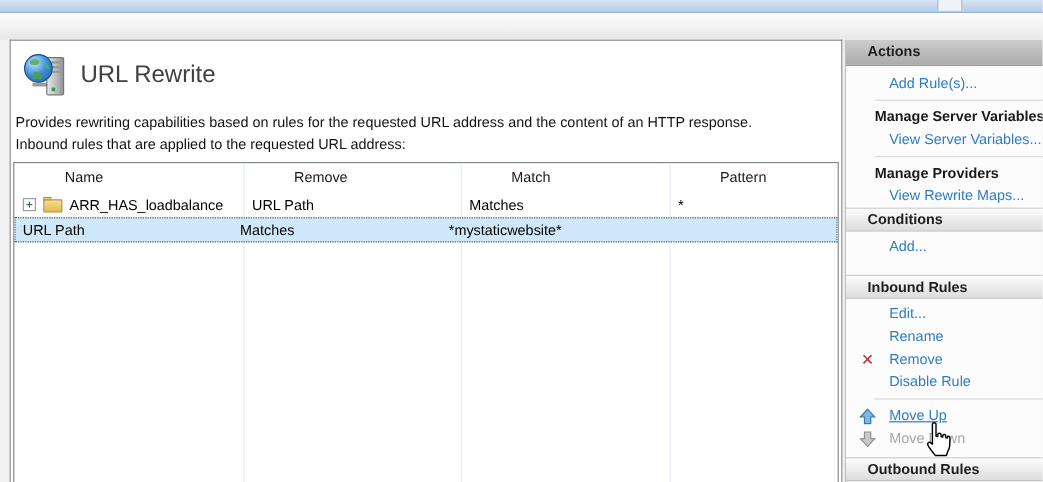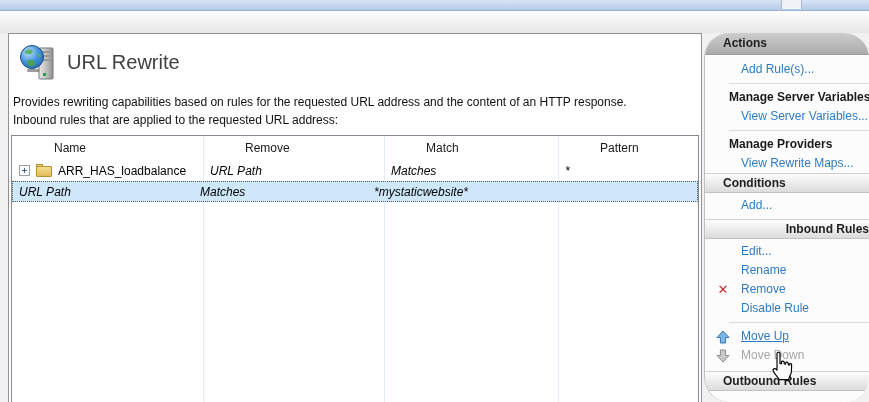--- a/index.html
+++ b/index.html
@@ -28,37 +28,37 @@
 
   
   .rules-table{position:absolute;left:2px;top:101px;width:688px;height:268px;
     box-sizing:border-box;border:1px solid #848a93;border-bottom:none;background:#fff;overflow:hidden;}
   .col-sep{position:absolute;top:0;bottom:0;width:1px;background:#e4ecf5;}
   .col-sep.c1{left:191px;} .col-sep.c2{left:372px;} .col-sep.c3{left:546px;}
   .tbl-header{position:relative;display:flex;height:24px;line-height:24px;font-size:12px;color:#1a1a1a;margin-left:35px;}
   .tbl-header .cell{padding-left:7px;box-sizing:border-box;}
   .w-name{width:191px;} .w-input{width:181px;} .w-match{width:174px;} .w-pattern{flex:1;}
   .tbl-row{position:relative;display:flex;height:21px;align-items:center;font-size:12px;color:#000;}
-  .tbl-row .cell{padding-left:7px;box-sizing:border-box;white-space:nowrap;overflow:hidden;font-style:italic;}
+  .tbl-row .cell{padding-left:7px;box-sizing:border-box;white-space:nowrap;overflow:hidden;}
   .tbl-row.selected{background:#cfe8f9;outline:1px dotted #55585c;outline-offset:-1px;}
   .name-cell{display:flex;align-items:center;padding-left:7px;box-sizing:border-box;}
   .expander{width:11px;height:11px;box-sizing:border-box;border:1px solid #9aa0a6;background:#fff;
     position:relative;flex:0 0 auto;}
   .expander:before{content:"";position:absolute;left:2px;top:4px;width:5px;height:1px;background:#46647d;}
   .expander:after{content:"";position:absolute;left:4px;top:2px;width:1px;height:5px;background:#46647d;}
   .folder{width:17px;height:13px;margin-left:6px;flex:0 0 auto;position:relative;}
   .folder .back{position:absolute;left:0;top:2px;width:16px;height:11px;background:linear-gradient(#f4dd8d,#e3bc55);
     border:1px solid #b38f35;box-sizing:border-box;border-radius:1px;}
   .folder .tab{position:absolute;left:0;top:0;width:7px;height:4px;background:#efd07a;border:1px solid #b38f35;
     box-sizing:border-box;border-bottom:none;border-radius:1px 1px 0 0;}
   .row-label{margin-left:5px;white-space:nowrap;}
 
   
   .sidebar{position:absolute;left:704px;top:33px;width:165px;height:369px;box-sizing:border-box;
-    background:#fcfcfc;border-left:1px solid #c0c0c0;overflow:hidden;font-size:12px;border-radius:25px;}
+    background:#fcfcfc;border-left:1px solid #c0c0c0;overflow:hidden;font-size:12px;}
   .pane-title{height:21px;line-height:21px;background:linear-gradient(#cdcdcd,#ababab);
     border-bottom:1px solid #9b9b9b;font-weight:bold;color:#1e1e1e;padding-left:18px;}
   .section-bar{height:20px;line-height:18px;box-sizing:border-box;
     background:linear-gradient(#fcfcfc,#dcdcdc);
     border-top:1px solid #cfcfcf;border-bottom:1px solid #c2c2c2;
     font-weight:bold;color:#1e1e1e;padding-left:18px;white-space:nowrap;overflow:hidden;}
   .action-row{height:19px;line-height:19px;padding-left:36px;position:relative;white-space:nowrap;overflow:hidden;}
   .action-row.first{margin-top:5px;}
   .bold-label{font-weight:bold;color:#1a1a1a;padding-left:24px;}
   .link{color:#2f7cc3;cursor:pointer;}
@@ -148,21 +148,21 @@
   <div class="action-row bold-label">Manage Server Variables</div>
   <div class="action-row"><span class="link">View Server Variables...</span></div>
   <div class="sep"></div>
 
   <div class="action-row bold-label">Manage Providers</div>
   <div class="action-row"><span class="link">View Rewrite Maps...</span></div>
 
   <div class="section-bar">Conditions</div>
   <div class="action-row" style="margin-top:3px;"><span class="link">Add...</span></div>
 
-  <div class="section-bar" style="margin-top:4px;text-align:right;">Inbound Rules</div>
+  <div class="section-bar" style="margin-top:14px;">Inbound Rules</div>
   <div class="action-row" style="margin-top:3px;"><span class="link">Edit...</span></div>
   <div class="action-row"><span class="link">Rename</span></div>
   <div class="action-row">
     <span class="row-icon x-icon">✕</span>
     <span class="link">Remove</span>
   </div>
   <div class="action-row"><span class="link">Disable Rule</span></div>
   <div class="sep"></div>
 
   <div class="action-row">

